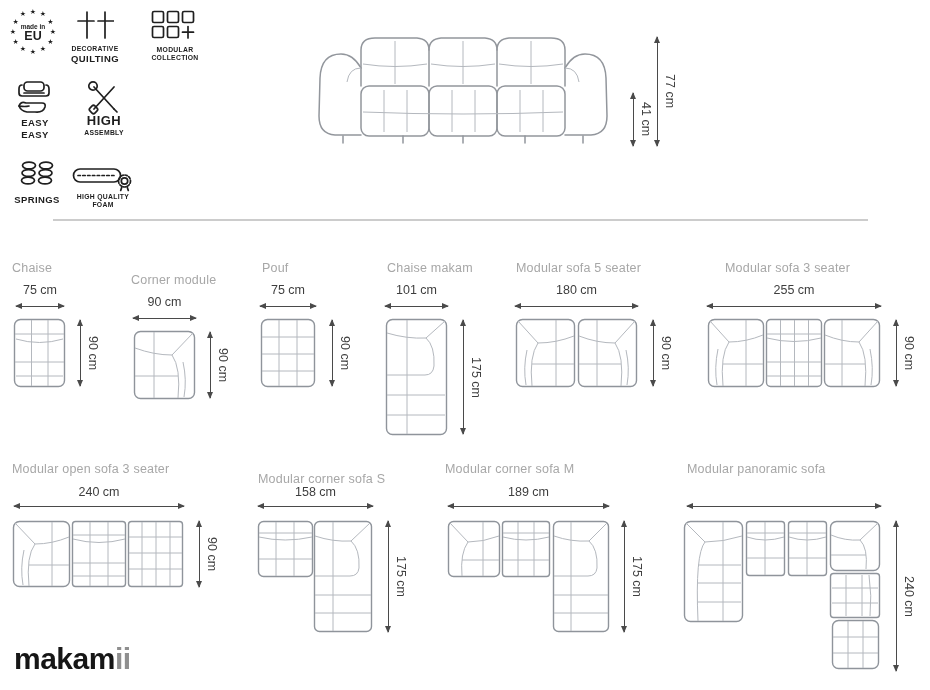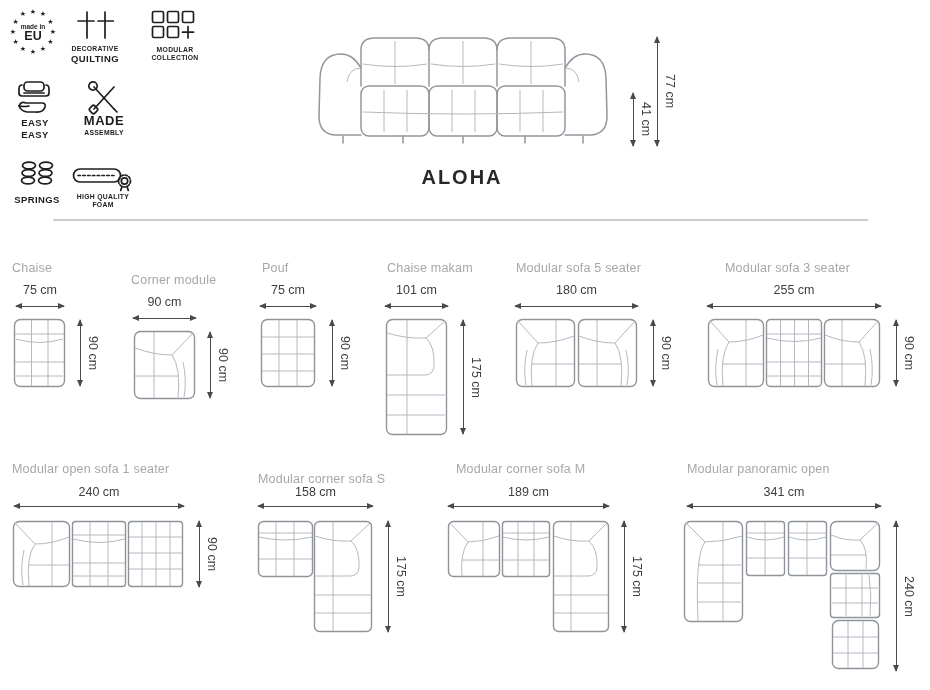--- a/index.html
+++ b/index.html
@@ -106,21 +106,21 @@
   <svg class="abs" style="left:87px;top:80px" width="34" height="36" viewBox="0 0 34 36">
     <g class="ic" stroke-width="1.6">
       <line x1="7" y1="7" x2="27" y2="29"></line>
       <circle cx="6" cy="6" r="4.2"></circle>
       <path d="M27,29 l3,3"></path>
       <line x1="27" y1="7" x2="7" y2="29"></line>
       <rect x="3" y="26" width="7" height="7" rx="2" transform="rotate(-45 6.5 29.5)"></rect>
     </g>
   </svg>
   <div class="badge-label" style="left:72px;top:113px;width:64px">
-    <div style="font-size:13px;letter-spacing:.5px">MADE</div>
+    <div style="font-size:13px;letter-spacing:.5px">HIGH</div>
     <div class="bl-sm">ASSEMBLY</div>
   </div>
 
   <svg class="abs" style="left:19px;top:160px" width="36" height="30" viewBox="0 0 36 30">
     <g class="ic" stroke-width="1.4">
       <ellipse cx="10" cy="5.5" rx="6.5" ry="3.4"></ellipse>
       <ellipse cx="9.5" cy="13" rx="6.5" ry="3.4"></ellipse>
       <ellipse cx="9" cy="20.5" rx="6.5" ry="3.4"></ellipse>
       <ellipse cx="27" cy="5.5" rx="6.5" ry="3.4"></ellipse>
       <ellipse cx="26.5" cy="13" rx="6.5" ry="3.4"></ellipse>
@@ -171,21 +171,20 @@
         <line x1="172" y1="66" x2="172" y2="108"></line>
       <line x1="217" y1="66" x2="217" y2="108"></line>
         <line x1="240" y1="66" x2="240" y2="108"></line>
       <path d="M60,88 Q160,92 260,88"></path>
     </g>
   </svg>
   <div class="varrow" style="left:633px;top:93px;height:53px"></div>
   <div class="vdim" style="left:639px;top:93px;height:53px">41 cm</div>
   <div class="varrow" style="left:657px;top:37px;height:109px"></div>
   <div class="vdim" style="left:663px;top:37px;height:109px">77 cm</div>
-  <div class="title" style="left:362px;top:166px;width:200px">ALOHA</div>
 
   <div class="divider" style="left:53px;top:219px;width:815px"></div>
 
   <div class="card" style="left:10px;top:261px;width:112px;height:140px">
     <div class="dlabel" style="left:2px;top:0">Chaise</div>
     <div class="dim" style="left:6px;top:22px;width:48px">75 cm</div>
     <div class="harrow" style="left:6px;top:45px;width:48px"></div>
     <svg class="abs" style="left:3px;top:57px" width="53" height="70" viewBox="0 0 53 70">
       <rect class="o" x="1.5" y="1.5" width="50" height="67" rx="6"></rect>
       <g class="i">
@@ -312,21 +311,21 @@
       <path d="M118,17 Q135,24 152,24 Q161,37 158,68"></path>
           <line x1="118" y1="46" x2="158" y2="46"></line>
       <path d="M163,31 Q167,50 164,67"></path>
         </g>
     </svg>
     <div class="varrow" style="left:191px;top:59px;height:66px"></div>
     <div class="vdim" style="left:197px;top:59px;height:66px">90 cm</div>
   </div>
 
   <div class="card" style="left:10px;top:462px;width:218px;height:140px">
-    <div class="dlabel" style="left:2px;top:0">Modular open sofa 1 seater</div>
+    <div class="dlabel" style="left:2px;top:0">Modular open sofa 3 seater</div>
     <div class="dim" style="left:4px;top:23px;width:170px">240 cm</div>
     <div class="harrow" style="left:4px;top:44px;width:170px"></div>
     <svg class="abs" style="left:2px;top:58px" width="172" height="68" viewBox="0 0 172 68">
       <rect class="o" x="1.5" y="1.5" width="56" height="65" rx="6"></rect>
       <g class="i">
           <path d="M3,3 L23,24"></path>
           <line x1="40" y1="2" x2="40" y2="66"></line>
       <path d="M57,17 Q40,24 23,24 Q14,36 17,66"></path>
           <line x1="17" y1="45" x2="57" y2="45"></line>
       <path d="M12,30 Q8,48 11,65"></path>
@@ -375,21 +374,21 @@
       <line x1="58" y1="56" x2="93" y2="56"></line>
           <line x1="58" y1="75" x2="114" y2="75"></line>
           <line x1="58" y1="93" x2="114" y2="93"></line>
         </g>
     </svg>
     <div class="varrow" style="left:133px;top:59px;height:111px"></div>
     <div class="vdim" style="left:139px;top:59px;height:111px">175 cm</div>
   </div>
 
   <div class="card" style="left:445px;top:462px;width:200px;height:185px">
-    <div class="dlabel" style="left:11px;top:0">Modular corner sofa M</div>
+    <div class="dlabel" style="left:0;top:0">Modular corner sofa M</div>
     <div class="dim" style="left:3px;top:23px;width:161px">189 cm</div>
     <div class="harrow" style="left:3px;top:44px;width:161px"></div>
     <svg class="abs" style="left:2px;top:58px" width="163" height="113" viewBox="0 0 163 113">
       <rect class="o" x="1.5" y="1.5" width="51" height="55" rx="5"></rect>
       <g class="i">
           <path d="M3,3 L21,22"></path>
           <line x1="36" y1="2" x2="36" y2="56"></line>
       <path d="M52,16 Q36,22 21,22 Q13,33 15,56"></path>
           <line x1="15" y1="40" x2="52" y2="40"></line>
         </g>
@@ -409,22 +408,21 @@
       <line x1="107" y1="56" x2="141" y2="56"></line>
           <line x1="107" y1="75" x2="161" y2="75"></line>
           <line x1="107" y1="93" x2="161" y2="93"></line>
         </g>
     </svg>
     <div class="varrow" style="left:179px;top:59px;height:111px"></div>
     <div class="vdim" style="left:185px;top:59px;height:111px">175 cm</div>
   </div>
 
   <div class="card" style="left:683px;top:462px;width:240px;height:225px">
-    <div class="dlabel" style="left:4px;top:0">Modular panoramic open</div>
-    <div class="dim" style="left:4px;top:23px;width:194px">341 cm</div>
+    <div class="dlabel" style="left:4px;top:0">Modular panoramic sofa</div>
     <div class="harrow" style="left:4px;top:44px;width:194px"></div>
     <svg class="abs" style="left:0;top:58px" width="198" height="152" viewBox="0 0 198 152">
       <rect class="o" x="1.5" y="1.5" width="58" height="100" rx="6"></rect>
       <g class="i">
           <path d="M3,3 L22,22"></path>
           <line x1="40" y1="2" x2="40" y2="101"></line>
       <path d="M59,16 Q40,22 22,22 Q12,34 15,101"></path>
       <line x1="15" y1="45" x2="58" y2="45"></line>
           <line x1="15" y1="63" x2="58" y2="63"></line>
           <line x1="15" y1="82" x2="58" y2="82"></line>
@@ -462,14 +460,17 @@
           <line x1="165" y1="101" x2="165" y2="148"></line>
           <line x1="180" y1="101" x2="180" y2="148"></line>
       <line x1="150" y1="117" x2="195" y2="117"></line>
           <line x1="150" y1="133" x2="195" y2="133"></line>
         </g>
     </svg>
     <div class="varrow" style="left:213px;top:59px;height:150px"></div>
     <div class="vdim" style="left:219px;top:59px;height:150px">240 cm</div>
   </div>
 
+  <div class="logo" style="left:14px;top:642px">
+    <span>makam</span><span class="sfx">ii</span>
+  </div>
 
 </div>
 
 </body></html>

